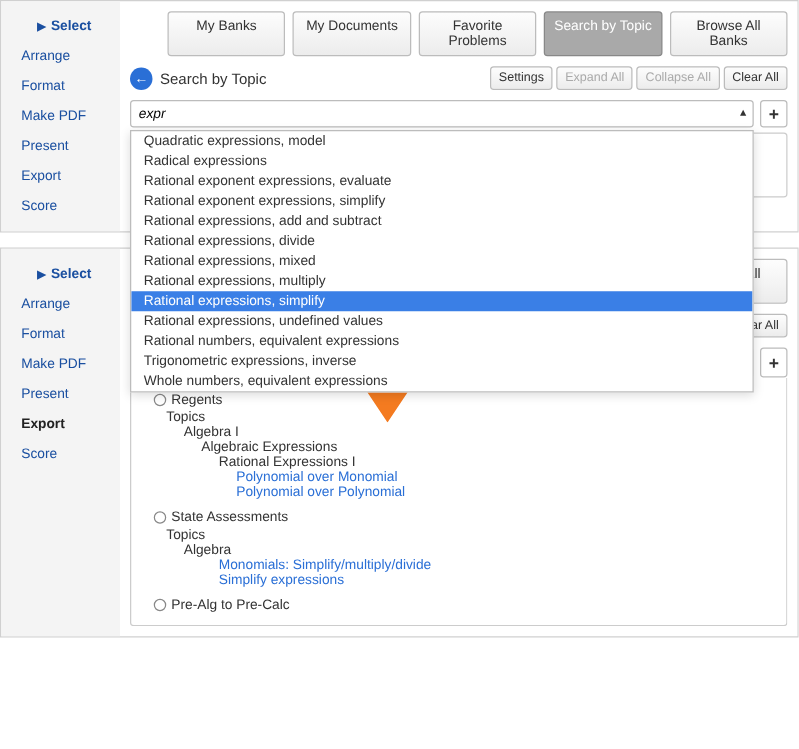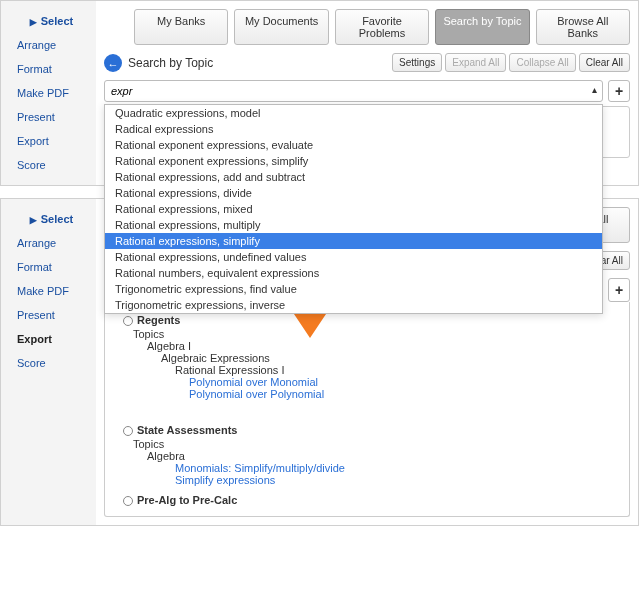--- a/index.html
+++ b/index.html
@@ -30,21 +30,21 @@
   .dropdown { position: absolute; top: 24px; left: 0; right: 0; border: 1px solid #bcbcbc; background: #fff; z-index: 5; box-shadow: 0 2px 8px rgba(0,0,0,0.15); max-height: 210px; overflow: hidden; }
   .dd-item { padding: 2px 10px; font-size: 11px; cursor: pointer; }
   .dd-item.hl { background: #3a7fe6; color: #fff; }
   .cursor-ptr { position: absolute; font-size: 14px; pointer-events: none; }
   .empty-box { border: 1px solid #ccc; border-radius: 3px; height: 52px; margin-top: 4px; }
   .arrow-down { position: absolute; left: 290px; top: 270px; pointer-events: none; }
   .topic-bar { display: flex; gap: 5px; }
   .topic-pill { flex: 1; background: #e7e7e7; border: 1px solid #bcbcbc; border-radius: 3px; padding: 4px 8px; font-size: 11px; display: flex; align-items: center; justify-content: space-between; }
   .topic-x { font-size: 12px; color: #666; cursor: pointer; }
   .results { border: 1px solid #ccc; border-radius: 0 0 3px 3px; border-top: none; padding: 8px; font-size: 11px; }
-  .cat { font-weight: bold; margin: 4px 0 2px 10px; }
+  .cat { font-weight: normal; margin: 4px 0 2px 10px; }
   .sub1 { margin-left: 20px; }
   .sub2 { margin-left: 34px; }
   .sub3 { margin-left: 48px; }
   .sub4 { margin-left: 62px; }
   .link { color: #2a6fd6; cursor: pointer; }
   .radio { width: 10px; height: 10px; border: 1px solid #888; border-radius: 50%; display: inline-block; margin-right: 4px; vertical-align: middle; background: #fff; }
 </style>
 </head>
 <body>
 
@@ -92,21 +92,20 @@
         <div class="dd-item">Radical expressions</div>
         <div class="dd-item">Rational exponent expressions, evaluate</div>
         <div class="dd-item">Rational exponent expressions, simplify</div>
         <div class="dd-item">Rational expressions, add and subtract</div>
         <div class="dd-item">Rational expressions, divide</div>
         <div class="dd-item">Rational expressions, mixed</div>
         <div class="dd-item">Rational expressions, multiply</div>
         <div class="dd-item hl">Rational expressions, simplify</div>
         <div class="dd-item">Rational expressions, undefined values</div>
         <div class="dd-item">Rational numbers, equivalent expressions</div>
-        <div class="dd-item">Trigonometric expressions, find value</div>
         <div class="dd-item">Trigonometric expressions, inverse</div>
         <div class="dd-item">Whole numbers, equivalent expressions</div>
       </div>
       <span class="cursor-ptr" style="left:188px; top:148px;">☝</span>
     </div>
   </div>
 </div>
 
 <svg class="arrow-down" width="40" height="68" viewBox="0 0 40 68">
   <path d="M14 0 H26 V38 H40 L20 68 L0 38 H14 Z" fill="#f47b20"></path>
@@ -151,21 +150,21 @@
     </div>
     <div class="results">
       <div class="cat"><span class="radio"></span><span>Regents</span></div>
       <div class="sub1">Topics</div>
       <div class="sub2">Algebra I</div>
       <div class="sub3">Algebraic Expressions</div>
       <div class="sub4">Rational Expressions I</div>
       <div class="sub4 link" style="margin-left:76px;">Polynomial over Monomial</div>
       <div class="sub4 link" style="margin-left:76px;">Polynomial over Polynomial</div>
 
-      <div class="cat" style="margin-top:24px;"><span class="radio"></span><span>State Assessments</span></div>
+      <div class="cat" style="margin-top:8px;"><span class="radio"></span><span>State Assessments</span></div>
       <div class="sub1">Topics</div>
       <div class="sub2">Algebra</div>
       <div class="sub4 link">Monomials: Simplify/multiply/divide</div>
       <div class="sub4 link">Simplify expressions</div>
 
       <div class="cat" style="margin-top:8px;"><span class="radio"></span><span>Pre-Alg to Pre-Calc</span></div>
     </div>
   </div>
 </div>
 

